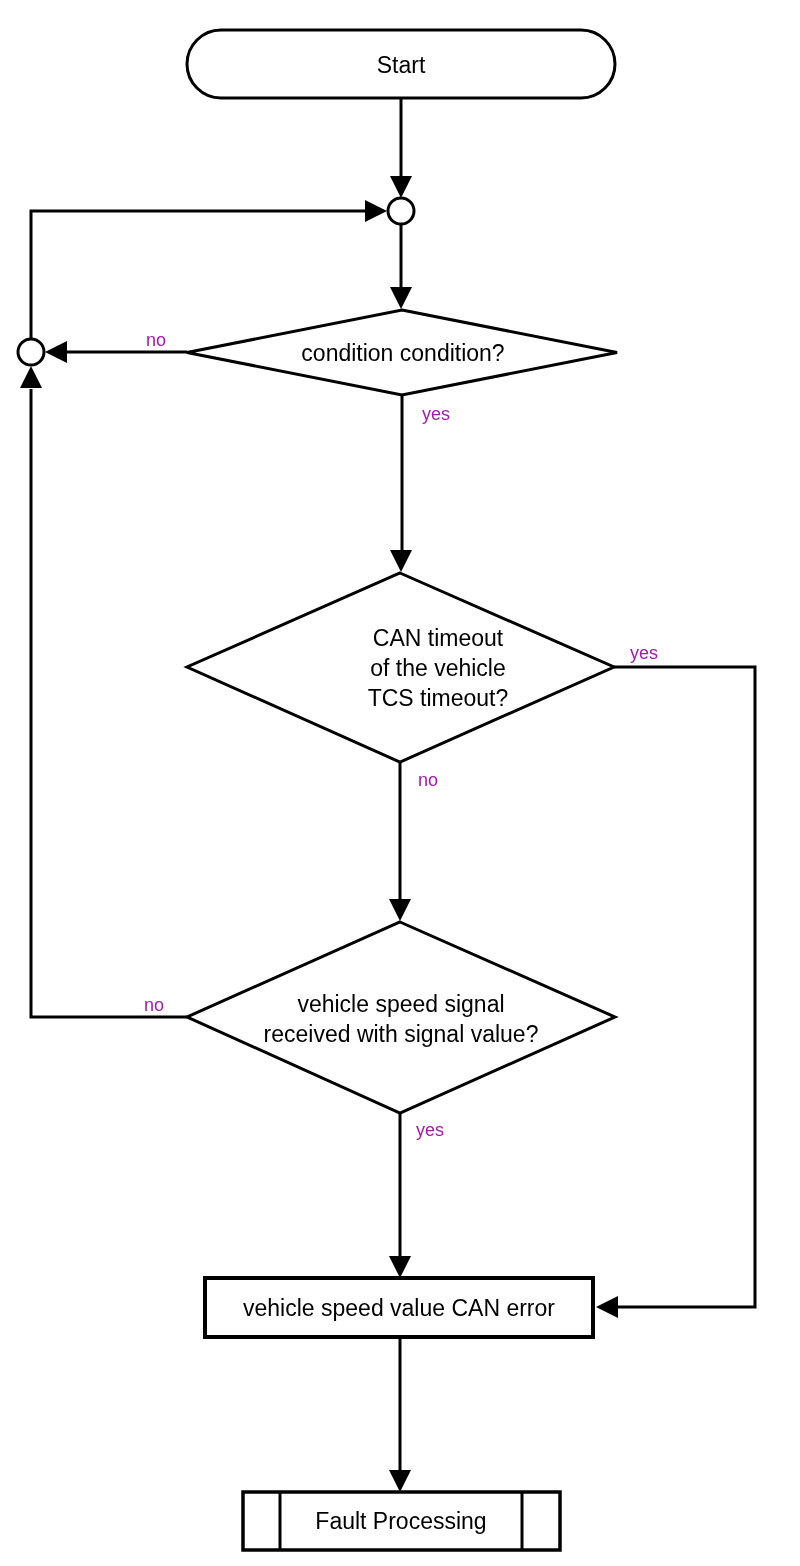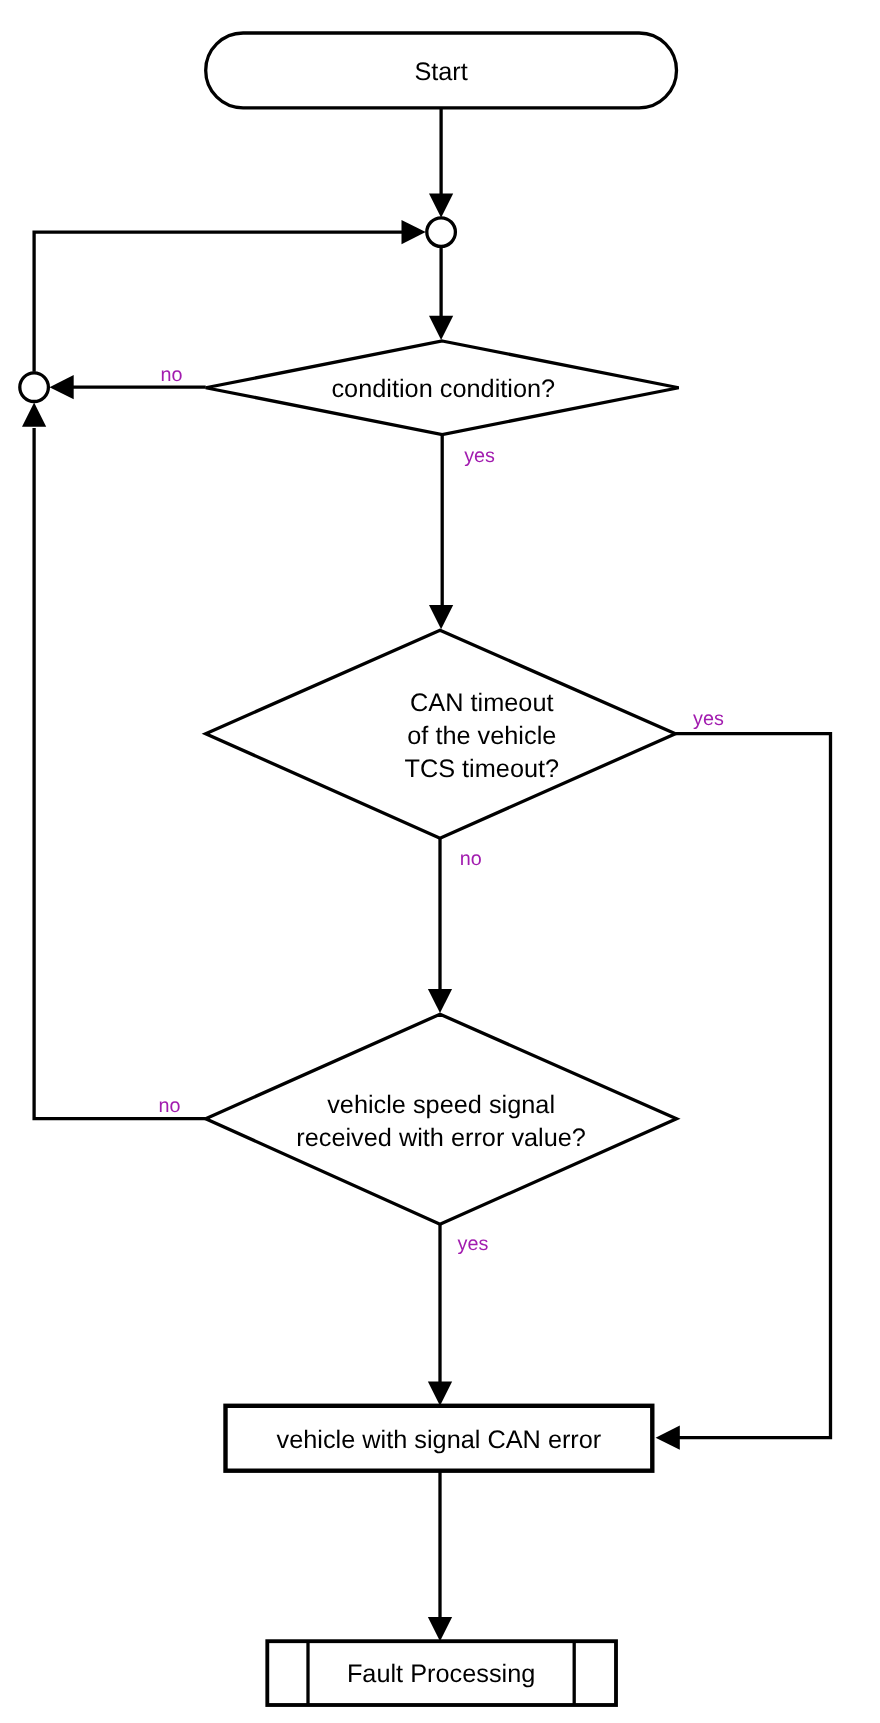--- a/index.html
+++ b/index.html
@@ -77,24 +77,24 @@
   <div class="lbl" style="left:403px; top:353px;">condition condition?</div>
 
   <div class="lbl" style="left:401px; top:668px;margin-left:37px;">
     <div>CAN timeout</div>
     <div>of the vehicle</div>
     <div>TCS timeout?</div>
   </div>
 
   <div class="lbl" style="left:401px; top:1019px;text-align:center;">
     <div>vehicle speed signal</div>
-    <div>received with error value?</div>
+    <div>received with signal value?</div>
   </div>
 
-  <div class="lbl" style="left:399px; top:1308px;">vehicle with signal CAN error</div>
+  <div class="lbl" style="left:399px; top:1308px;">vehicle speed value CAN error</div>
 
   <div class="lbl" style="left:401px; top:1521px;">Fault Processing</div>
 
   <div class="edge-lbl" style="left:156px; top:340px;">no</div>
   <div class="edge-lbl" style="left:436px; top:414px;">yes</div>
   <div class="edge-lbl" style="left:644px; top:653px;">yes</div>
   <div class="edge-lbl" style="left:428px; top:780px;">no</div>
   <div class="edge-lbl" style="left:154px; top:1005px;">no</div>
   <div class="edge-lbl" style="left:430px; top:1130px;">yes</div>
 

